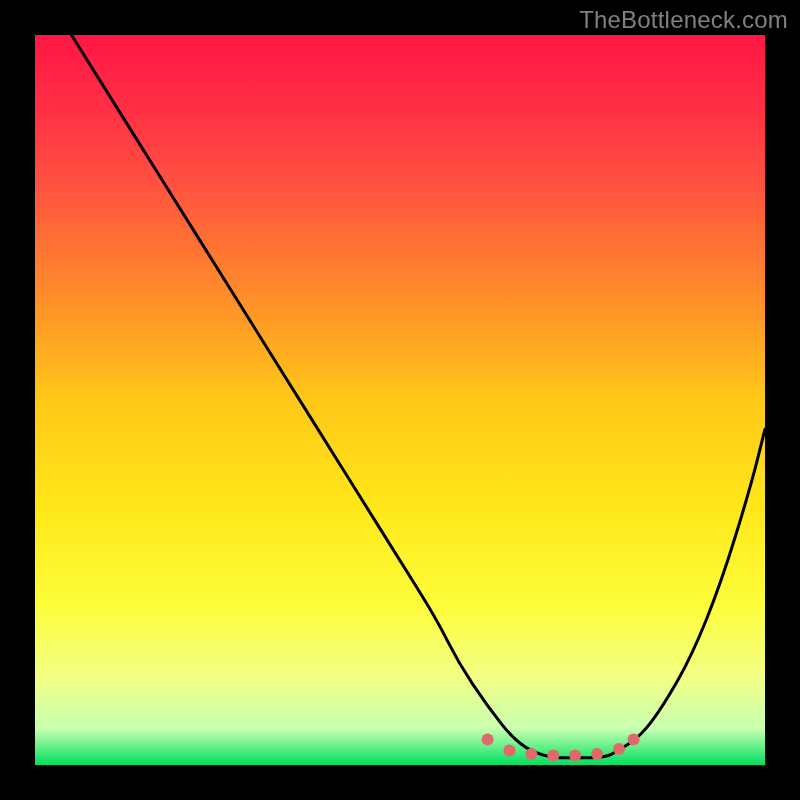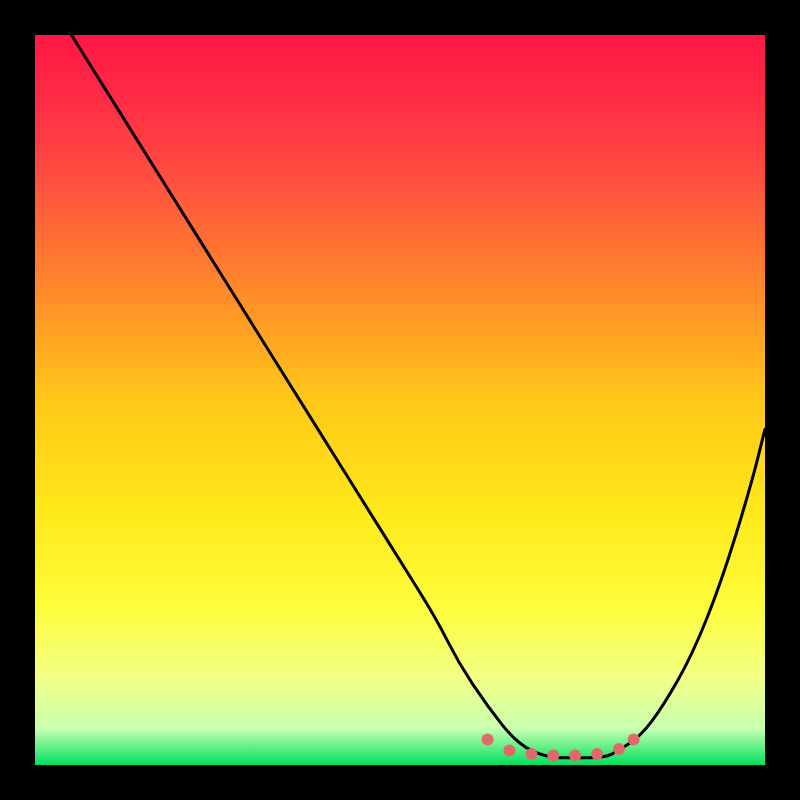--- a/index.html
+++ b/index.html
@@ -29,20 +29,21 @@
     letter-spacing: 0.2px;
   }
   svg {
     display: block;
   }
 </style>
 </head>
 <body>
 
 <div class="frame">
+  <div class="watermark">TheBottleneck.com</div>
 
   <svg id="chart-svg" width="800" height="800" viewBox="0 0 800 800">
     <defs>
       <linearGradient id="bg-grad" x1="0" y1="0" x2="0" y2="1">
           <stop offset="0%" stop-color="#ff1744"></stop>
           <stop offset="10%" stop-color="#ff2f45"></stop>
           <stop offset="20%" stop-color="#ff5040"></stop>
           <stop offset="35%" stop-color="#ff8a2a"></stop>
           <stop offset="50%" stop-color="#ffc818"></stop>
           <stop offset="65%" stop-color="#ffe81a"></stop>

